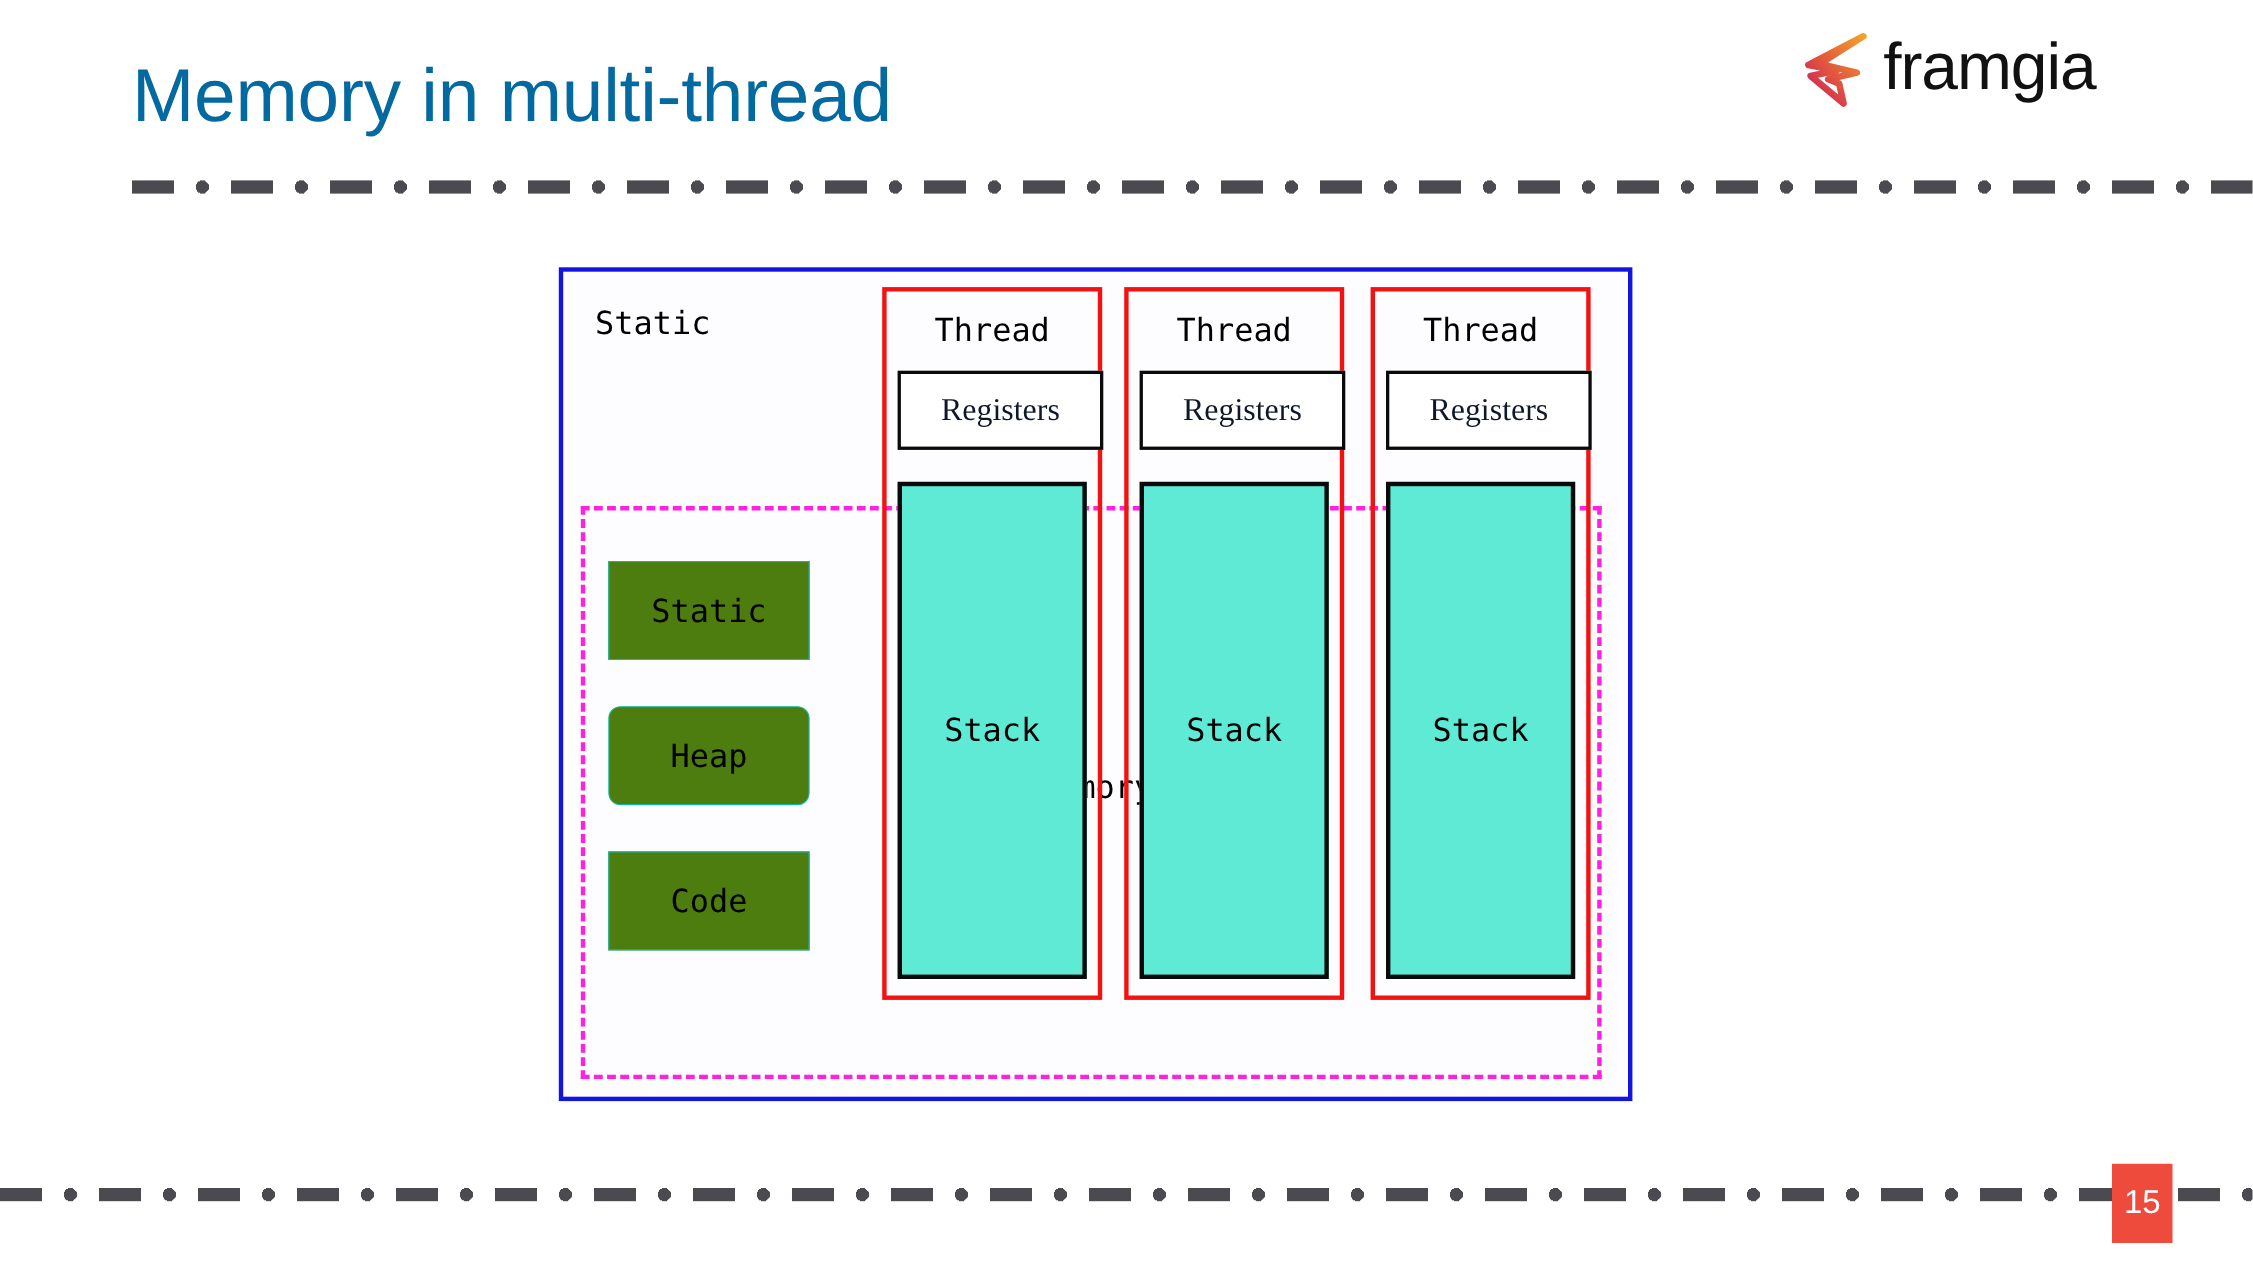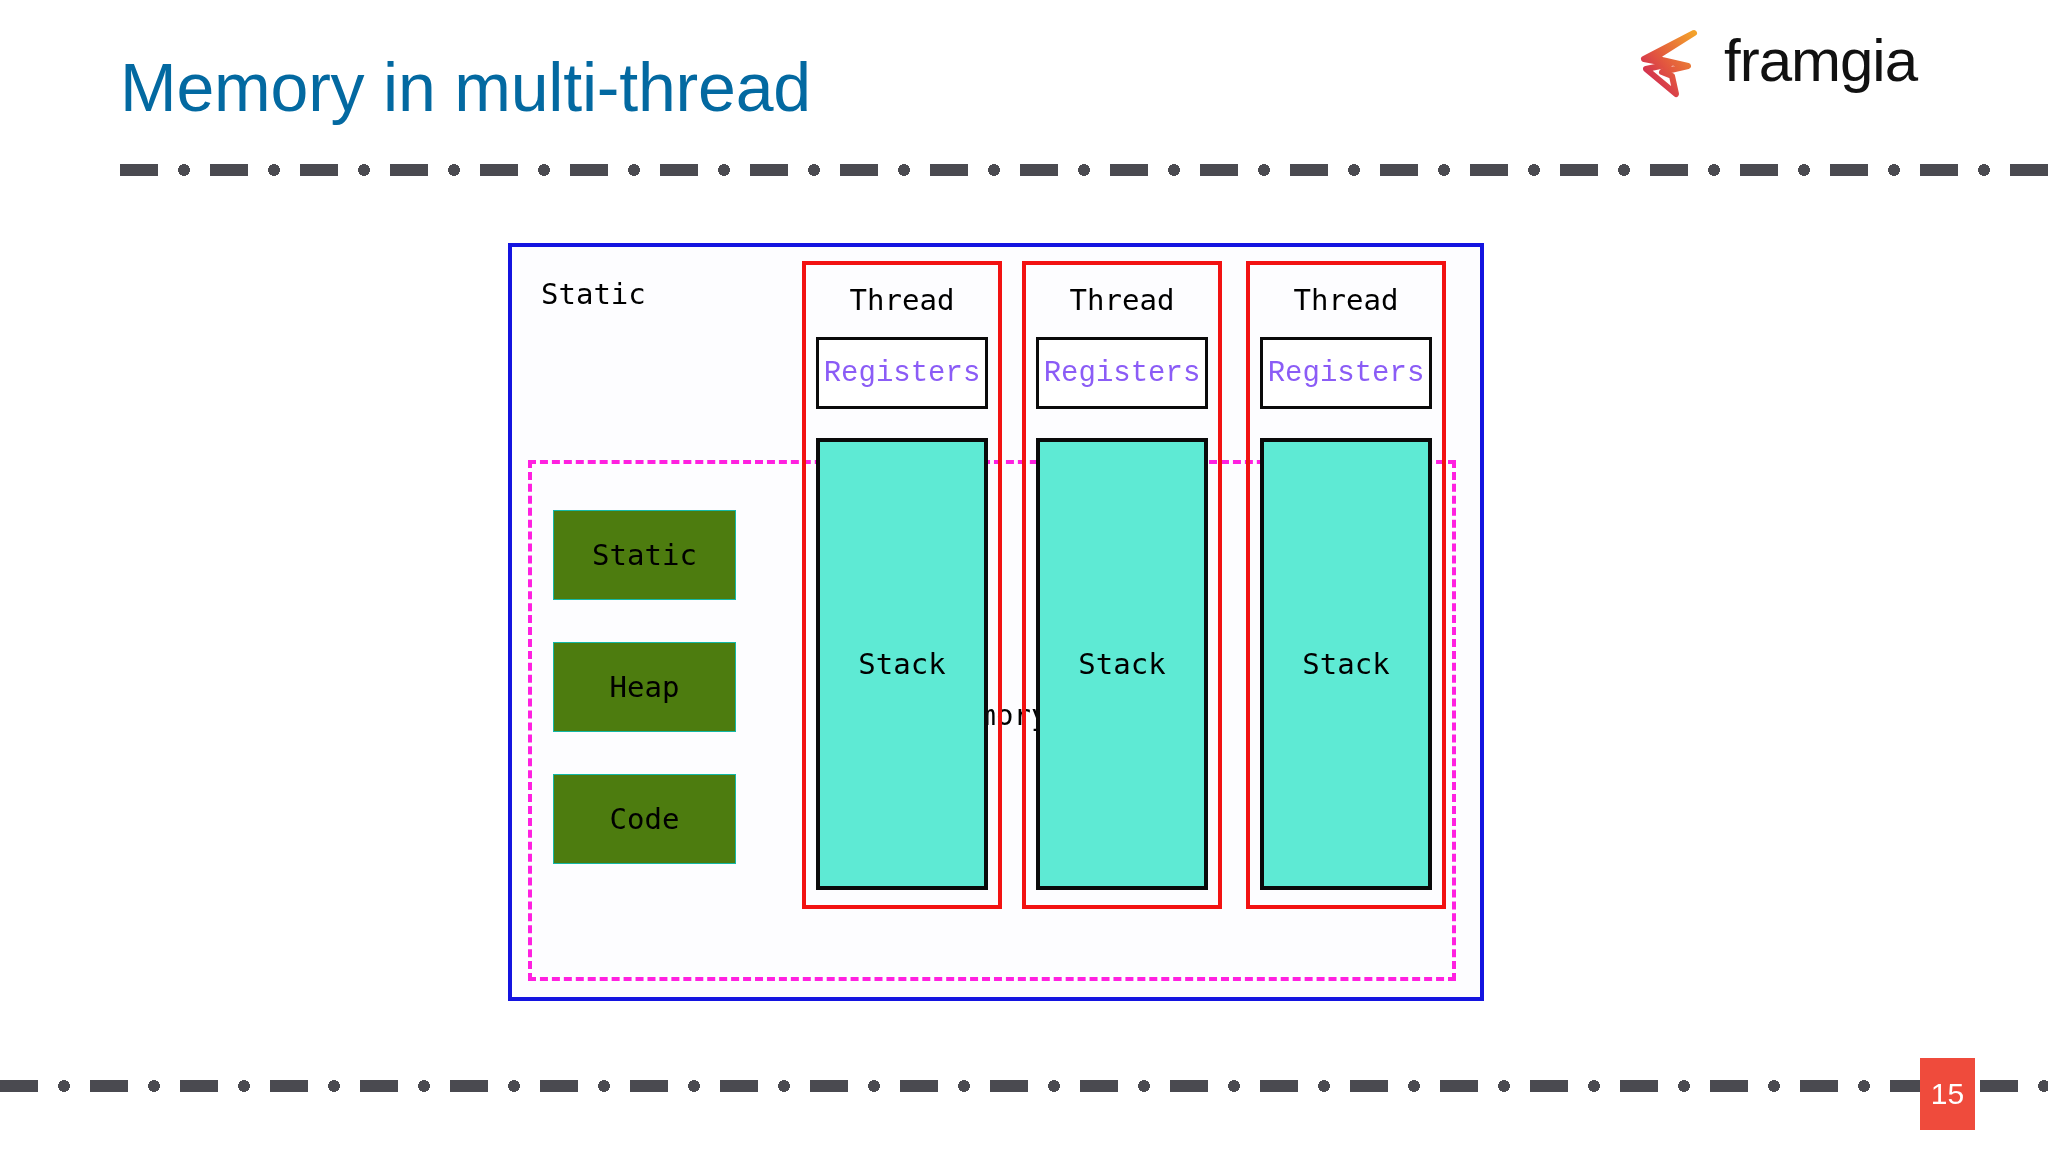--- a/index.html
+++ b/index.html
@@ -31,21 +31,21 @@
 
   
   #logo {
     position: absolute;
     left: 1632px;
     top: 24px;
     width: 290px;
     height: 78px;
     display: flex;
     align-items: center;
-    gap: 18px;
+    gap: 6px;
   }
   #logo-mark {
     width: 74px;
     height: 74px;
     flex: 0 0 auto;
   }
   #logo-text {
     font-family: "Liberation Sans", sans-serif;
     font-size: 60px;
     font-weight: 400;
@@ -158,21 +158,21 @@
     border: 1px solid #14b8a6;
     background: #4d7c0f;
     display: flex;
     align-items: center;
     justify-content: center;
     font-family: "DejaVu Sans Mono", monospace;
     font-size: 29px;
     color: #000000;
   }
   #seg-static { top: 267px; }
-  #seg-heap   { top: 399px; }
+  #seg-heap   { top: 399px; border-radius: 11px; }
   #seg-code   { top: 531px; }
 
   
   .thread-box {
     position: absolute;
     top: 18px;
     width: 200px;
     height: 648px;
     box-sizing: border-box;
     border: 4px solid #f21212;
@@ -189,31 +189,31 @@
     width: 100%;
     text-align: center;
     font-family: "DejaVu Sans Mono", monospace;
     font-size: 29px;
     color: #000000;
   }
   .registers-box {
     position: absolute;
     left: 10px;
     top: 72px;
-    width: 172px;
+    width: 187px;
     height: 72px;
     box-sizing: border-box;
     border: 3px solid #0a0a0a;
     background: #ffffff;
     display: flex;
     align-items: center;
     justify-content: center;
-    font-family: Liberation Mono, monospace;
-    font-size: 29px;
-    color: #8b5cf6;
+    font-family: Liberation Serif, serif;
+    font-size: 29px;
+    color: #0f172a;
     overflow: visible;
     white-space: nowrap;
   }
   .stack-box {
     position: absolute;
     left: 10px;
     top: 173px;
     width: 172px;
     height: 452px;
     box-sizing: border-box;

